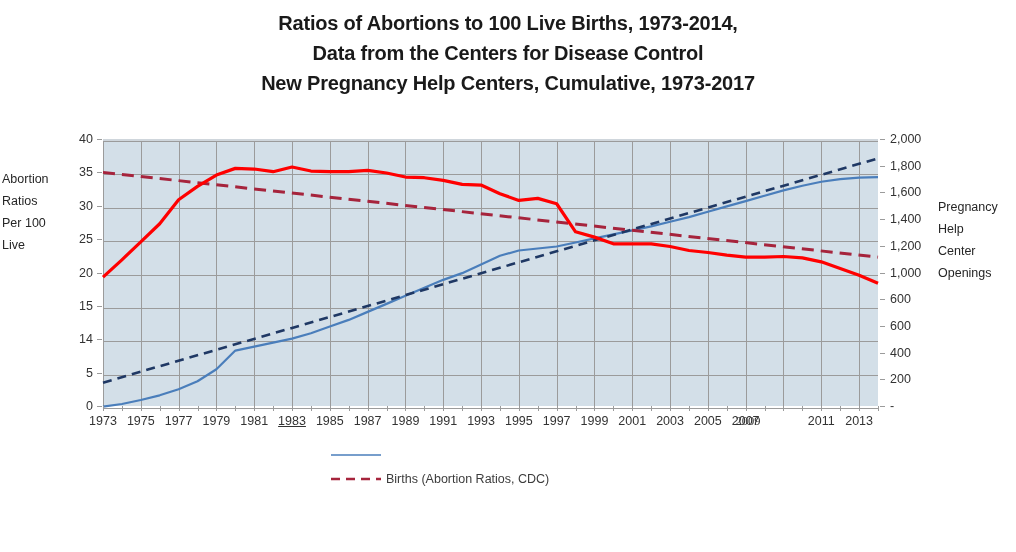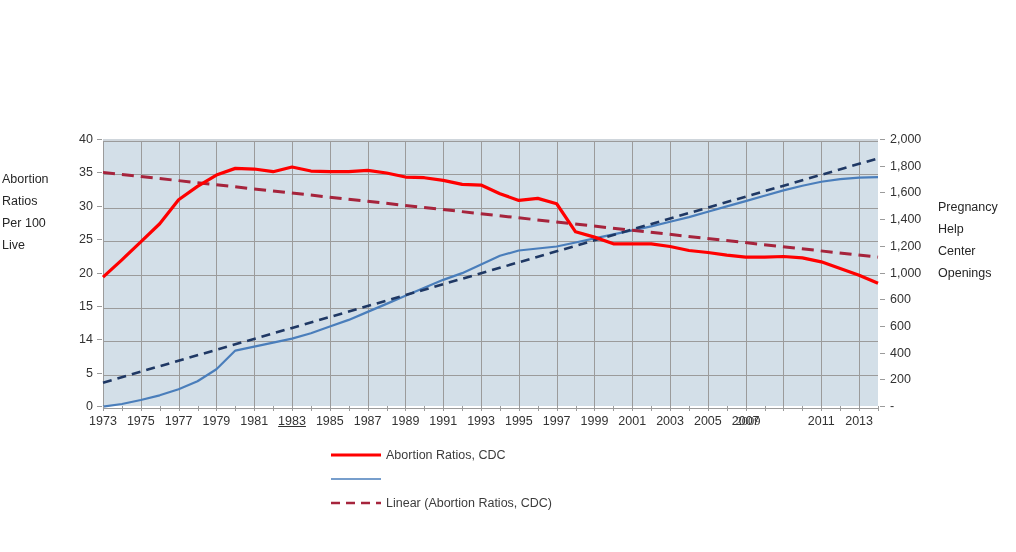--- a/index.html
+++ b/index.html
@@ -158,20 +158,25 @@
     font-size: 12.5px;
     color: #3c3c3c;
     white-space: nowrap;
   }
 </style>
 </head>
 <body>
 
 <div id="chart-root">
 
+  <div id="chart-title">
+    <span class="tline">Ratios of Abortions to 100 Live Births, 1973-2014,</span>
+    <span class="tline">Data from the Centers for Disease Control</span>
+    <span class="tline">New Pregnancy Help Centers, Cumulative, 1973-2017</span>
+  </div>
 
   <div id="left-axis-title">
     <span>Abortion</span>
     <span>Ratios</span>
     <span>Per 100</span>
     <span>Live</span>
   </div>
 
   <div id="right-axis-title">
     <span>Pregnancy</span>
@@ -328,35 +333,27 @@
       <div class="xtick-mark" style="left: 821px;"></div>
       <div class="xtick-mark" style="left: 840px;"></div>
       <div class="xtick-mark" style="left: 859px;"></div>
       <div class="xtick-mark" style="left: 878px;"></div>
     </div>
 
   <div id="legend">
       <div class="legend-row">
         <span class="legend-key">
           <svg width="52" height="14">
-            <line x1="1" y1="7" x2="51" y2="7" stroke="#ff0000" stroke-width="3"></line>
-          </svg>
-        </span>
-        <span class="legend-label">Abortion Ratios, CDC</span>
-      </div>
-      <div class="legend-row">
-        <span class="legend-key">
-          <svg width="52" height="14">
             <line x1="1" y1="7" x2="51" y2="7" stroke="#4a7ebb" stroke-width="1.6"></line>
           </svg>
         </span>
       </div>
       <div class="legend-row">
         <span class="legend-key">
           <svg width="52" height="14">
             <line x1="1" y1="7" x2="51" y2="7" stroke="#a6243c" stroke-width="2.6" stroke-dasharray="9 6"></line>
           </svg>
         </span>
-        <span class="legend-label">Linear (Abortion Ratios, CDC)</span>
+        <span class="legend-label">Births (Abortion Ratios, CDC)</span>
       </div>
     </div>
 
 </div>
 
 </body></html>

